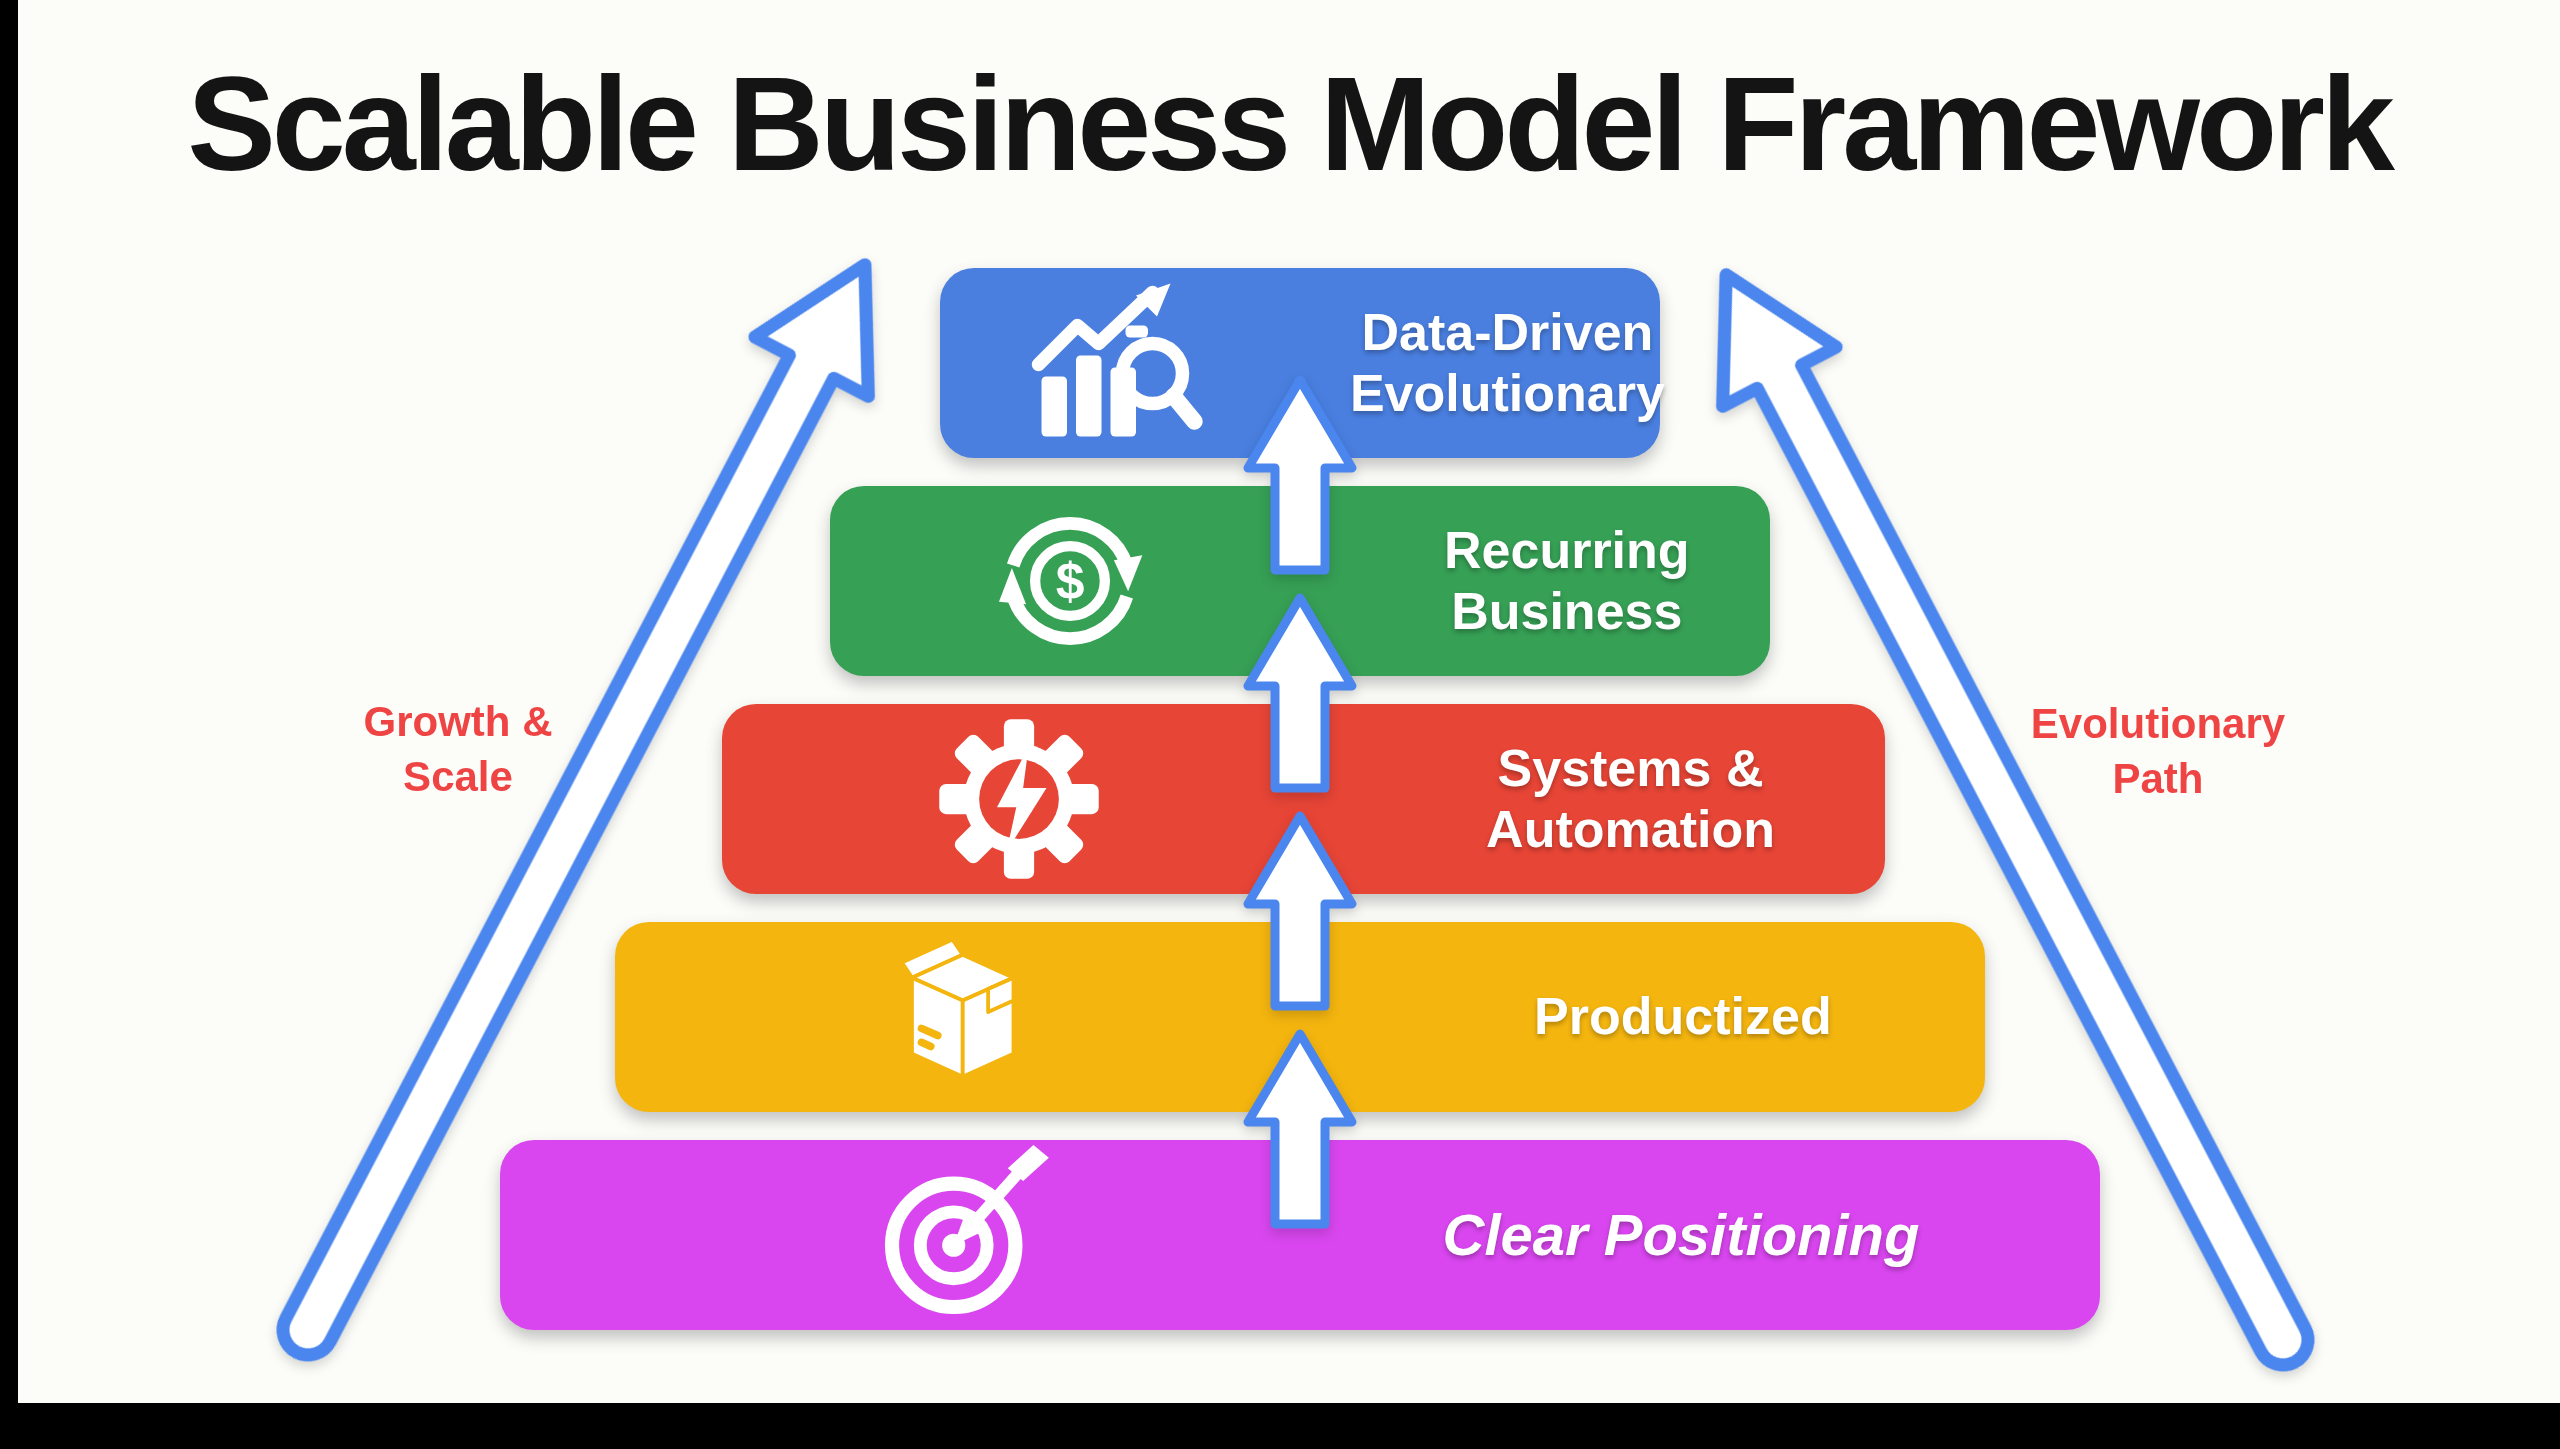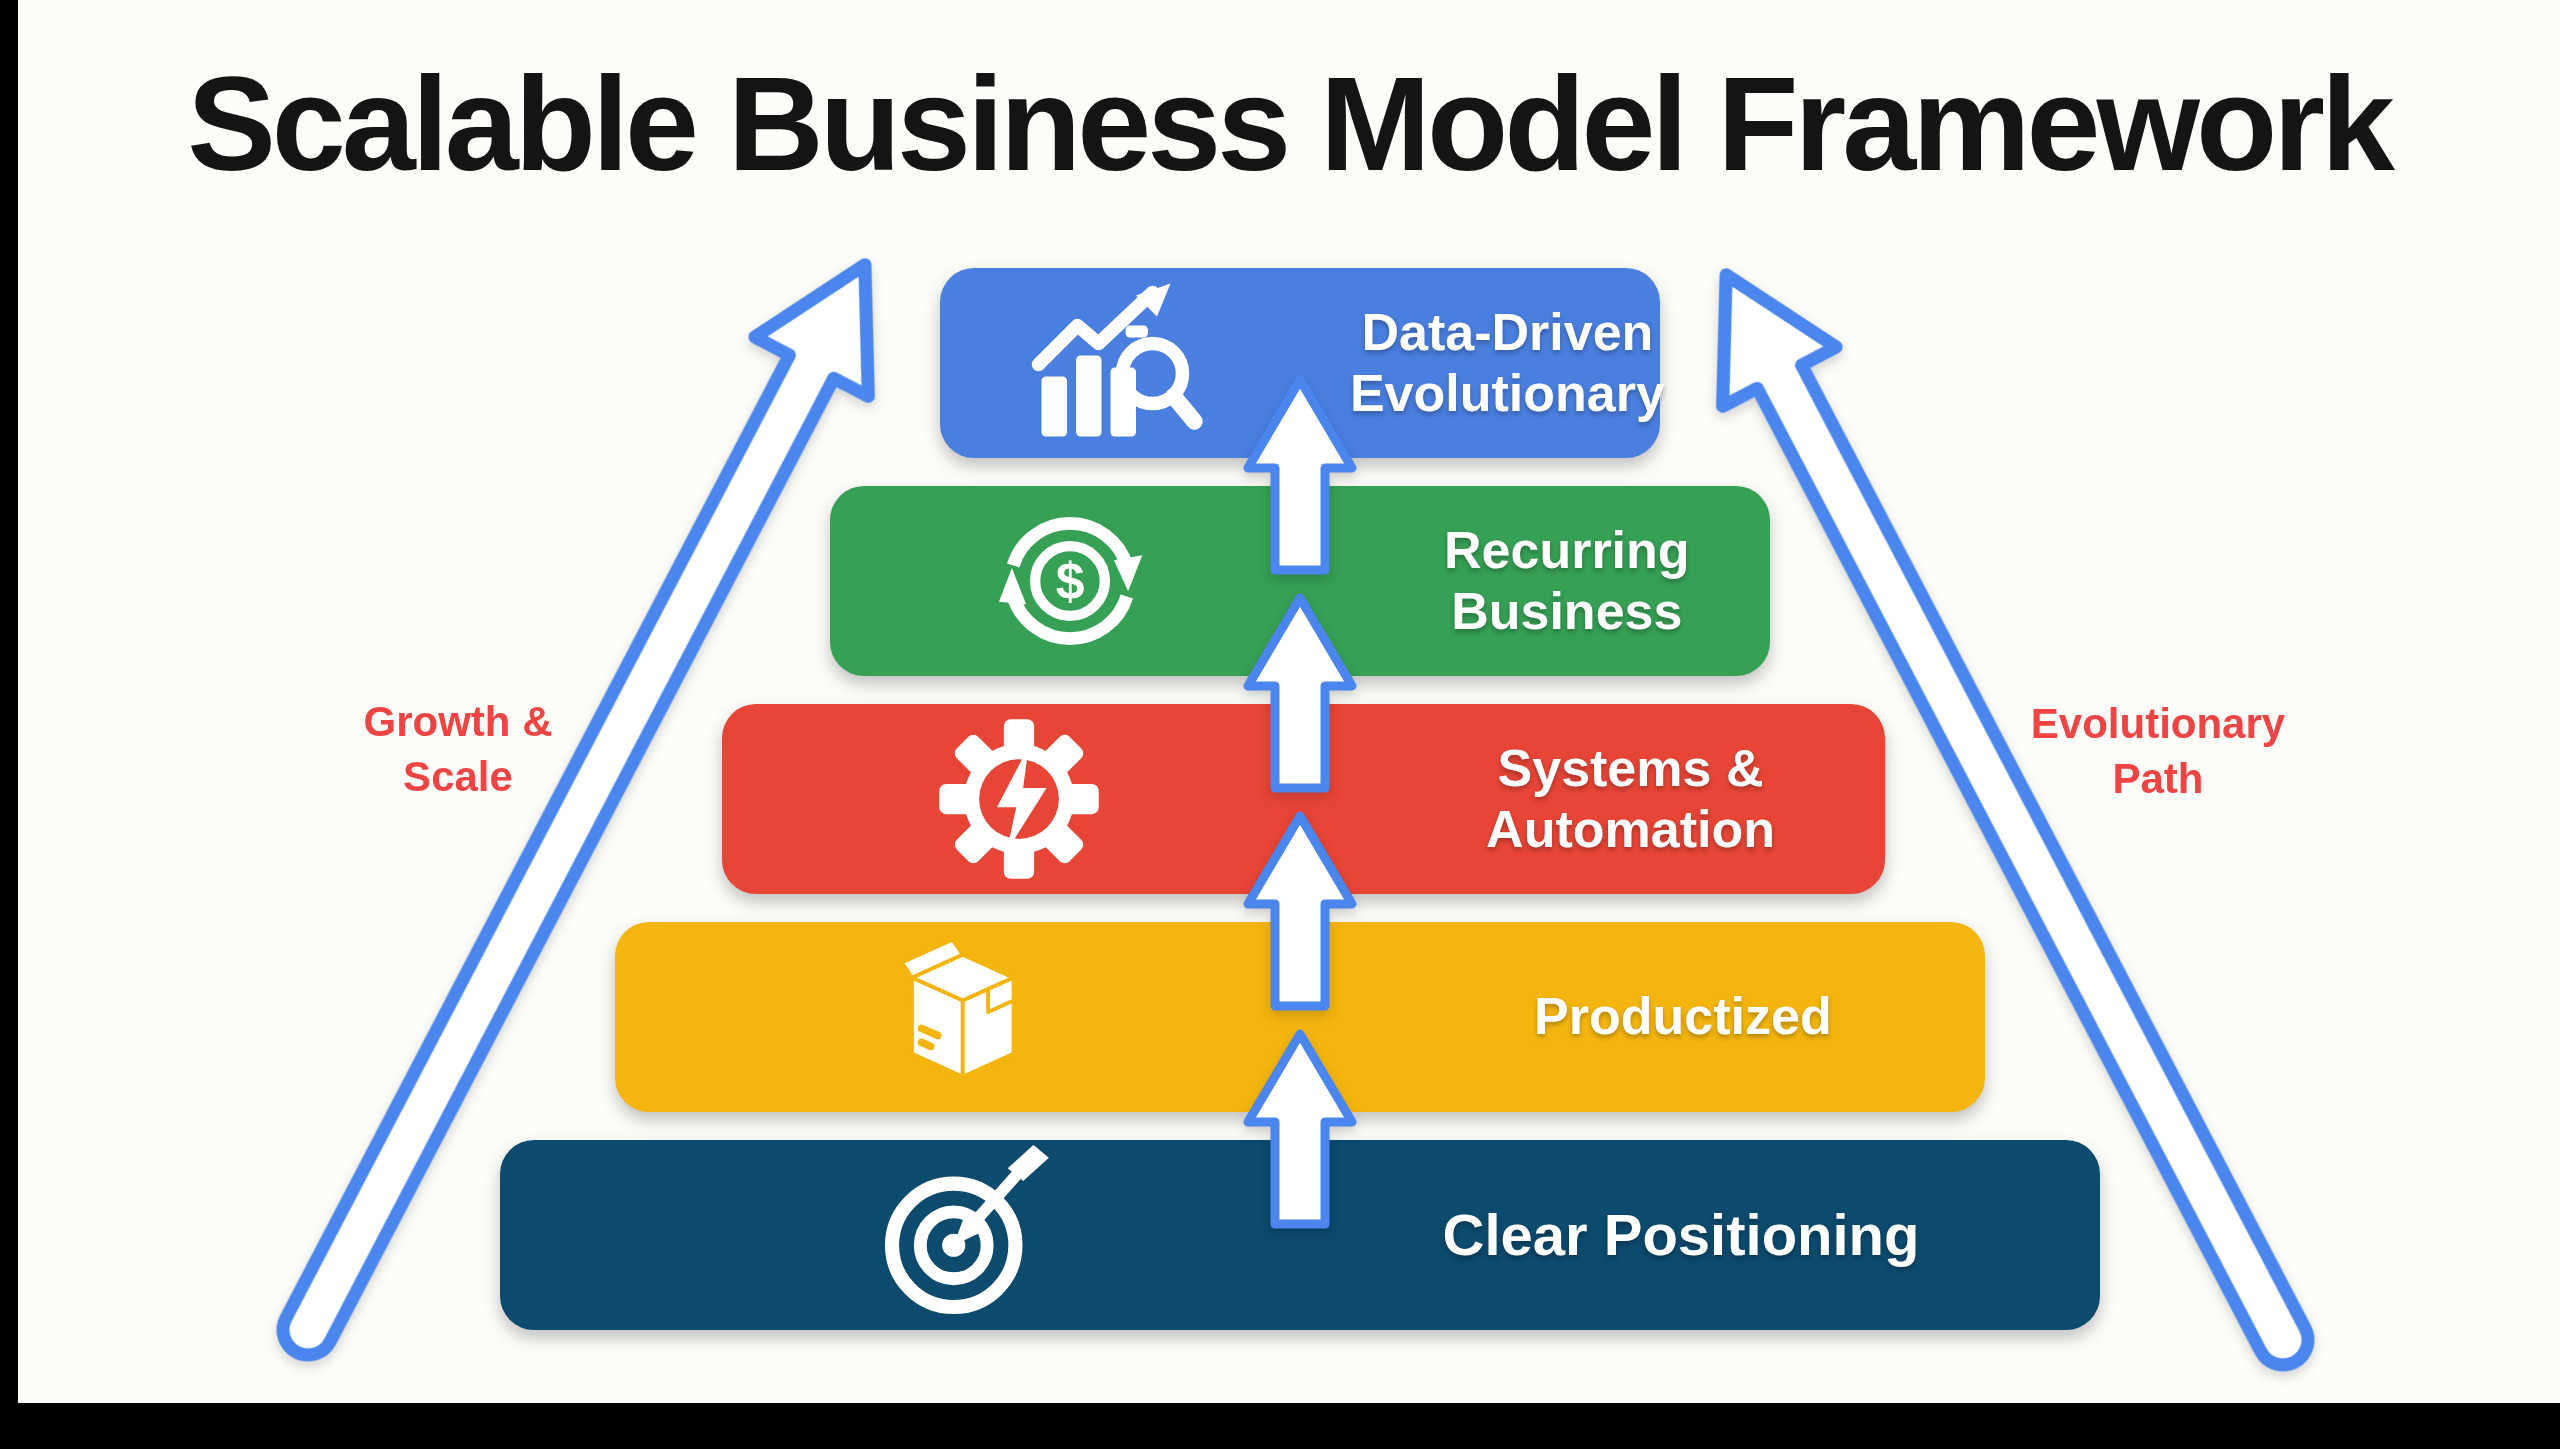--- a/index.html
+++ b/index.html
@@ -115,21 +115,21 @@
       <g style="fill: rgb(244, 181, 15);">
         <rect x="30" y="70" width="20" height="6" rx="3" transform="rotate(24 30 70)"></rect>
         <rect x="30" y="81" width="14" height="6" rx="3" transform="rotate(24 30 81)"></rect>
       </g>
     </svg>
     <div class="bar-label" style="color: rgb(255, 255, 255);">
       <div>Productized</div>
     </div>
   </div>
 
-  <div class="bar" id="bar-4" style="background-color: #0c4a6e;">
+  <div class="bar" id="bar-4" style="background-color: #d946ef; font-style: italic;">
     <svg class="bar-icon" width="180" height="180" viewBox="0 0 140 140">
       <circle cx="62" cy="78" r="48" fill="none" stroke="#ffffff" stroke-width="11"></circle>
       <circle cx="62" cy="78" r="26" fill="none" stroke="#ffffff" stroke-width="10"></circle>
       <circle cx="62" cy="78" r="9" fill="#ffffff"></circle>
       <line x1="112" y1="22" x2="72" y2="67" stroke="#ffffff" stroke-width="9" stroke-linecap="round"></line>
       <polygon points="62,78 85,67 71,53" fill="#ffffff"></polygon>
       <polygon points="104,18 124,0 136,10 116,28" fill="#ffffff"></polygon>
     </svg>
     <div class="bar-label" style="color: rgb(255, 255, 255);">
       <div>Clear Positioning</div>

